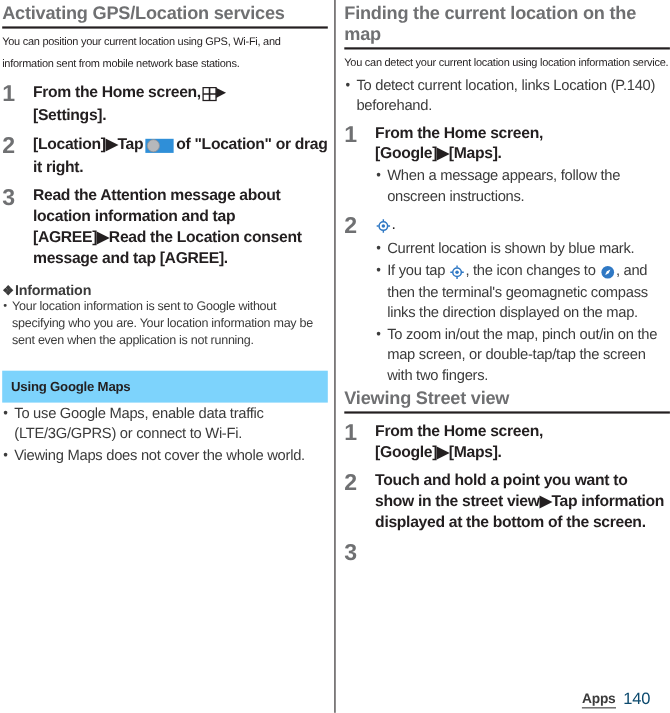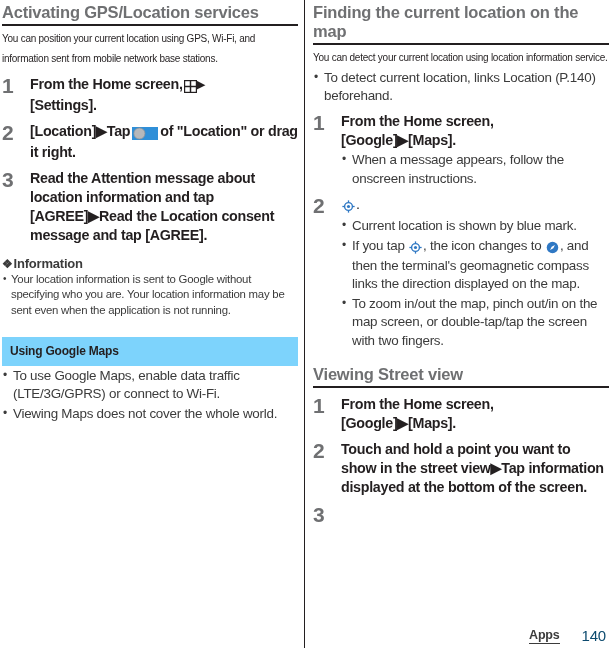--- a/index.html
+++ b/index.html
@@ -164,25 +164,25 @@
   }
   .icon-compass {
     width: 13px; height: 13px;
     vertical-align: -2px;
     margin: 0 1px;
   }
 
   
   .footer {
     position: absolute;
-    right: 3px;
+    right: 18px;
     bottom: 4px;
     display: flex;
     align-items: flex-end;
-    gap: 22px;
+    gap: 7px;
   }
   .footer-tab {
     font-size: 12.5px;
     font-weight: bold;
     color: #3b3b3b;
     border-bottom: 1.6px solid #3b3b3b;
     padding-bottom: 1px;
     letter-spacing: -0.2px;
   }
   .footer-page {
@@ -293,21 +293,21 @@
                 </svg></span><span>, the icon changes to</span>
             <span class="ico"><svg class="icon-compass" viewBox="0 0 14 14">
                   <circle cx="7" cy="7" r="6.2" fill="#2f78c4"></circle>
                   <path d="M9.6 4.4 L6.1 6.1 L4.4 9.6 L7.9 7.9 Z" fill="#ffffff"></path>
                 </svg></span><span>, and then the terminal's geomagnetic compass links the direction displayed on the map.</span></li>
           <li class="sub">To zoom in/out the map, pinch out/in on the map screen, or double-tap/tap the screen with two fingers.</li>
         </ul>
       </div>
     </div>
 
-    <h1 class="sec-head" style="margin-top:12px;">Viewing Street view</h1>
+    <h1 class="sec-head" style="">Viewing Street view</h1>
 
     <div class="step">
       <div class="step-num">1</div>
       <div class="step-body">From the Home screen, [Google]▶[Maps].</div>
     </div>
 
     <div class="step">
       <div class="step-num">2</div>
       <div class="step-body">Touch and hold a point you want to show in the street view▶Tap information displayed at the bottom of the screen.</div>
     </div>

